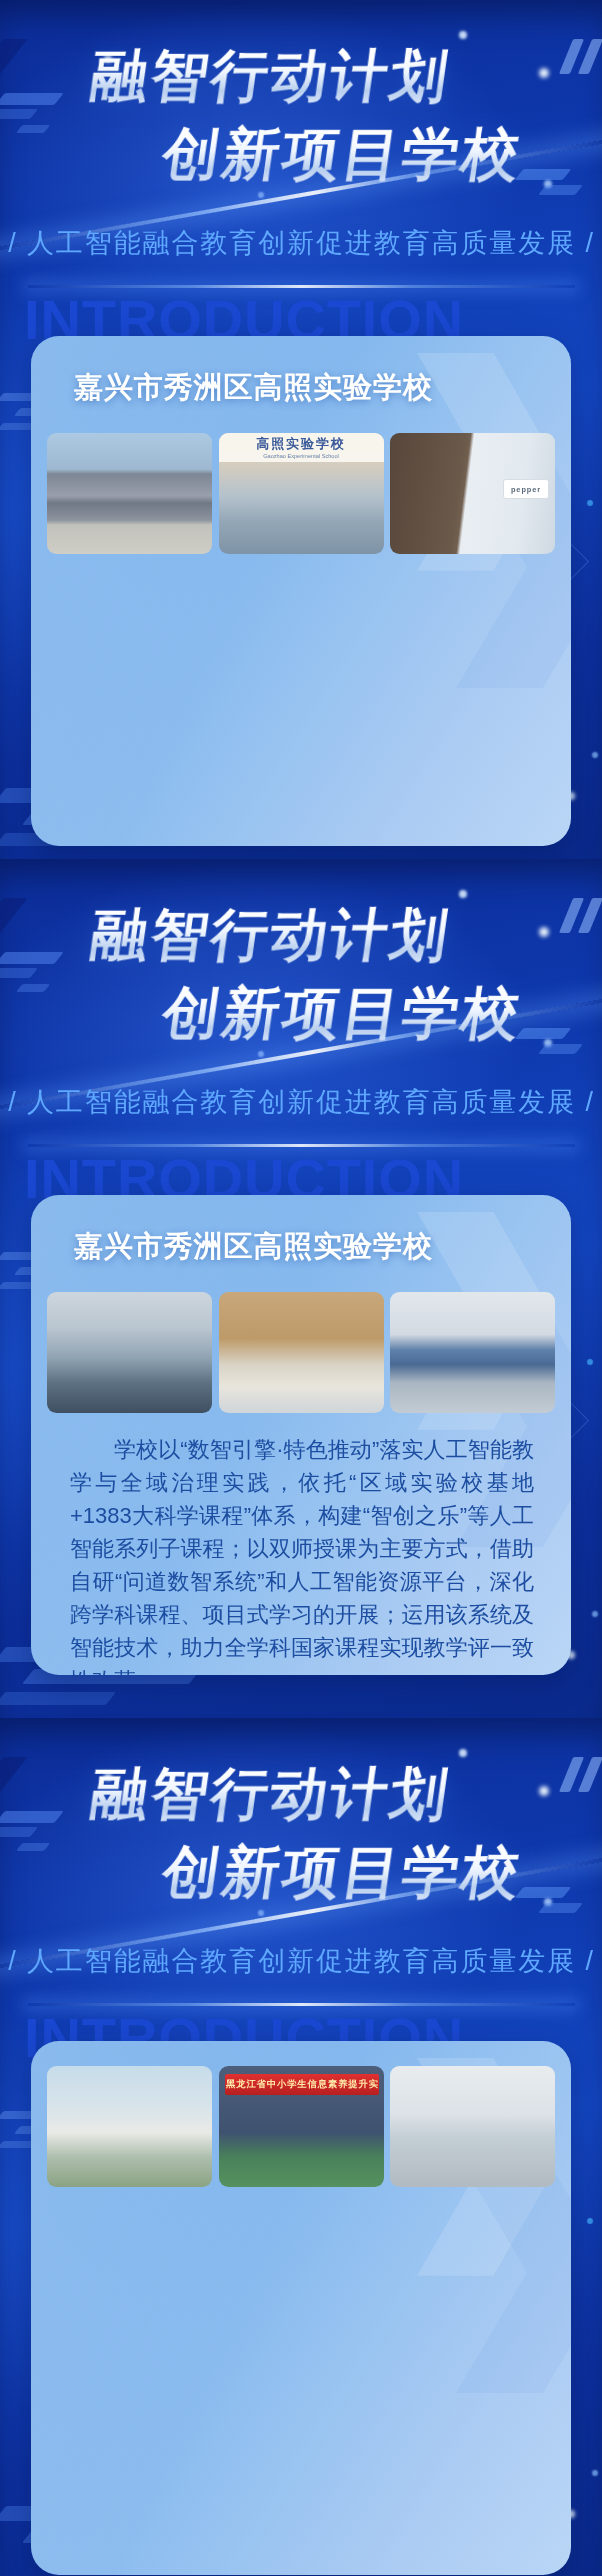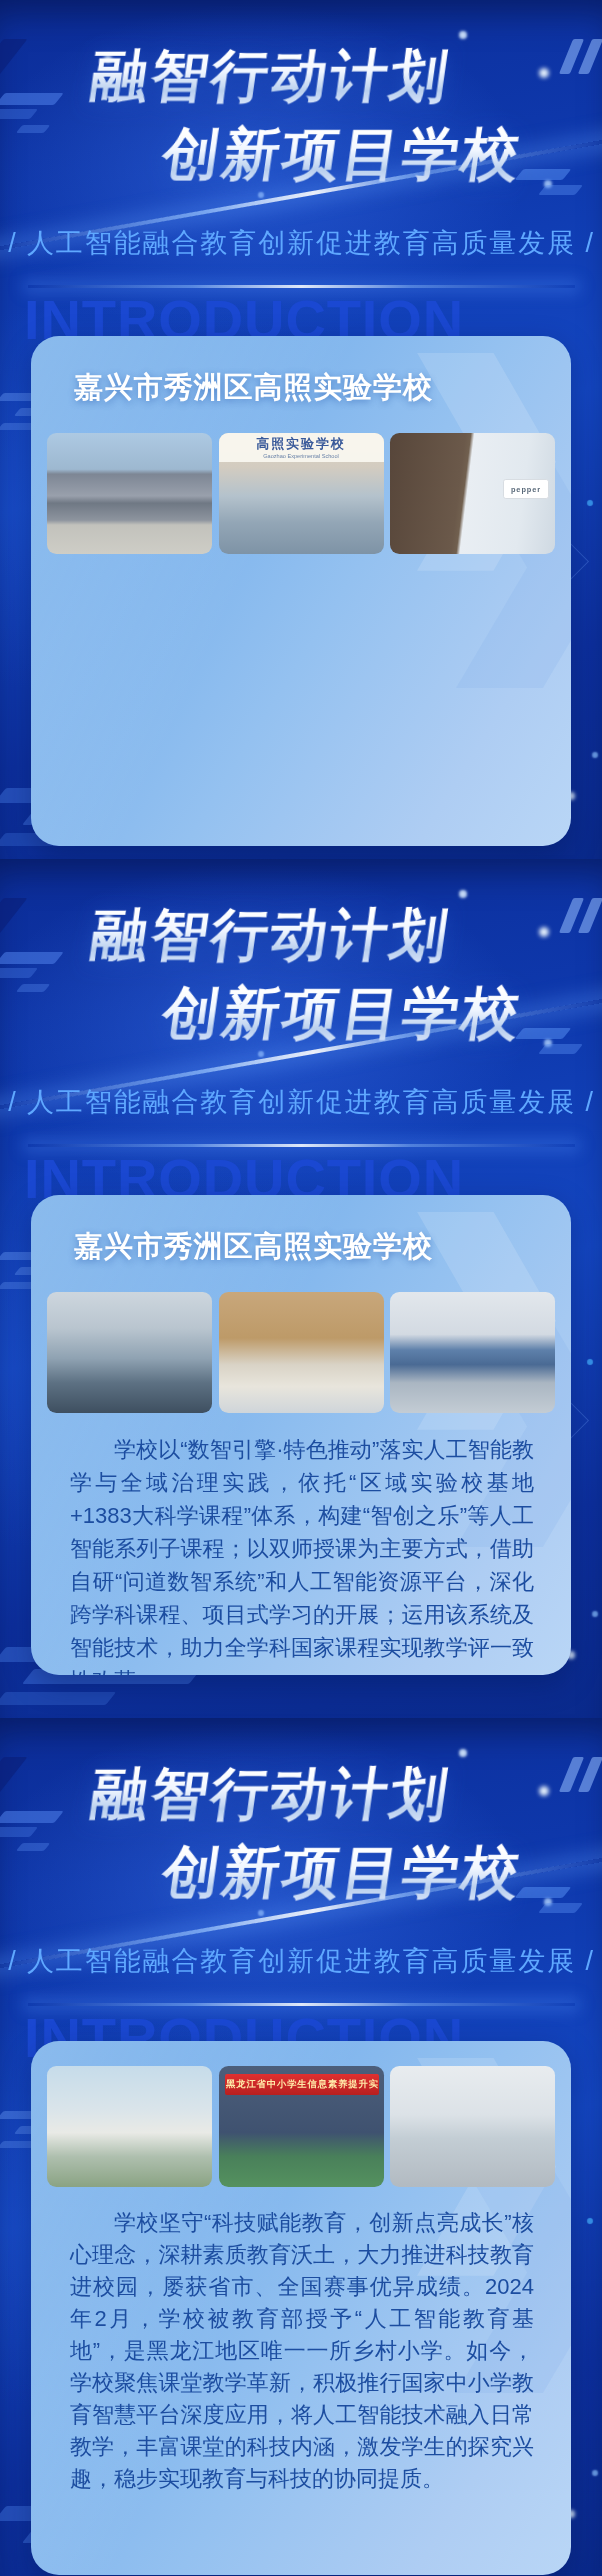--- a/index.html
+++ b/index.html
@@ -206,18 +206,17 @@
     <div class="card">
       <div class="chev c1"></div>
       <div class="chev c2"></div>
       <div class="photos">
         <div class="photo s3p1"></div>
         <div class="photo s3p2">
           <div class="banner">黑龙江省中小学生信息素养提升实践活动</div>
         </div>
         <div class="photo s3p3"></div>
       </div>
-      <div class="bodyText">学校坚守“科技赋能教育，创新点亮成长”核心理念，深耕素质教育沃土，大力推进科技教育进校园，屡获省市、全国赛事优异成绩。2024年2月，学校被教育部授予“人工智能教育基地”，是黑龙江地区唯一一所乡村小学。如今，学校聚焦课堂教学革新，积极推行国家中小学教育智慧平台深度应用，将人工智能技术融入日常教学，丰富课堂的科技内涵，激发学生的探究兴趣，稳步实现教育与科技的协同提质。</div>
     </div>
   </div>
 
 </div>
 
 
 </body></html>

